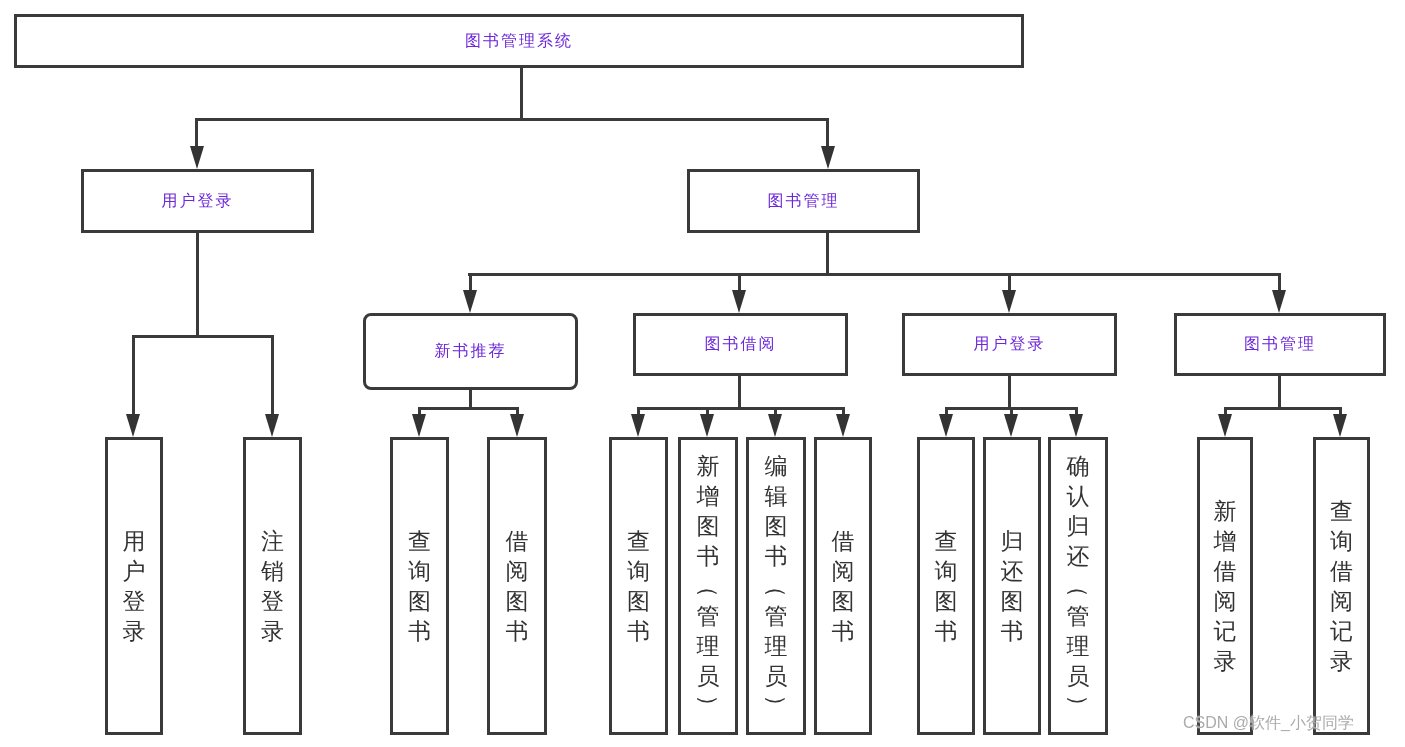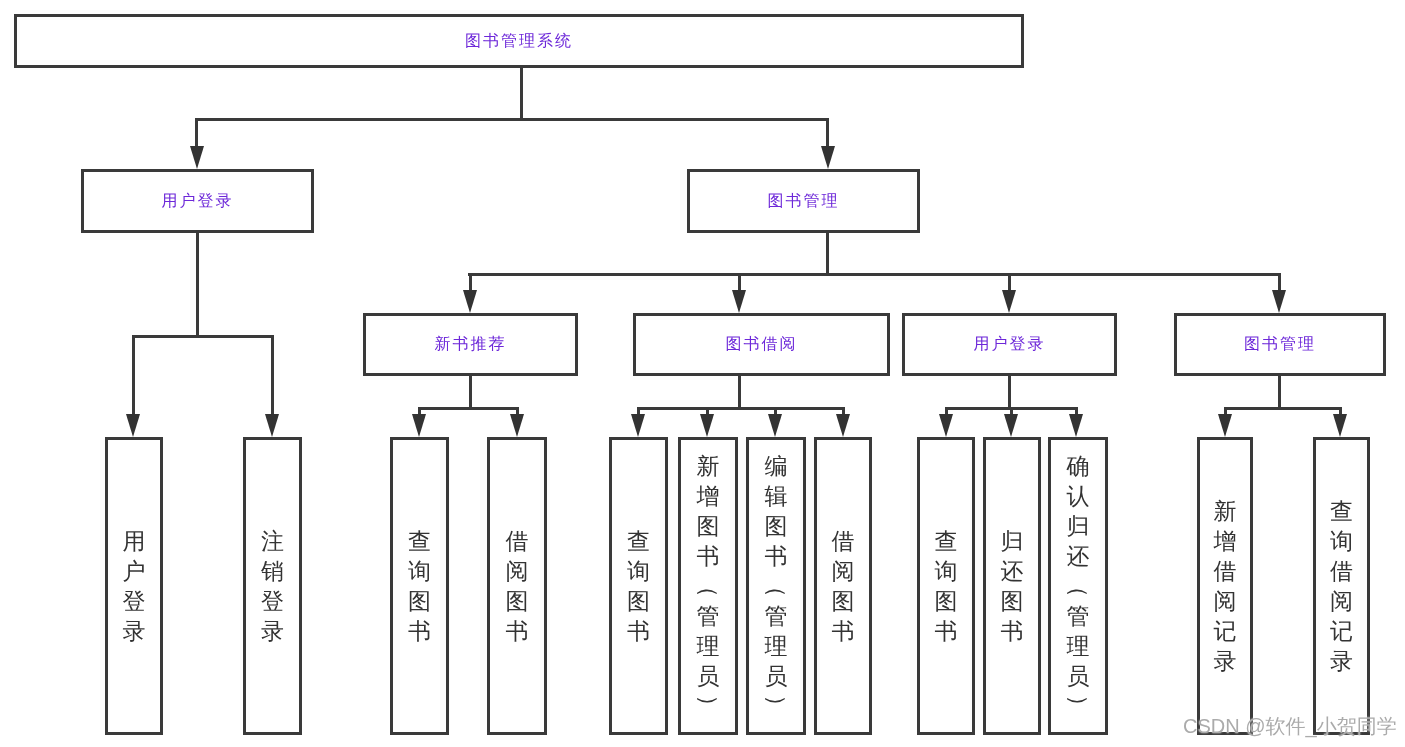--- a/index.html
+++ b/index.html
@@ -34,45 +34,45 @@
   .lv{width:3px;}
   .lh{height:3px;}
   .arrow{
     position:absolute;width:0;height:0;z-index:1;
     border-left:7px solid transparent;
     border-right:7px solid transparent;
     border-top:23px solid #333333;
   }
   .watermark{
     position:absolute;left:1183px;top:713px;
-    font-size:20px;color:#ababab;
+    font-size:16px;color:#ababab;
     text-shadow:0 0 2px #ffffff;
     white-space:nowrap;z-index:5;
   }
 </style>
 </head>
 <body>
 
 <div class="canvas">
 
   <div class="box" style="left:14px;top:14px;width:1010px;height:54px;">
     <span class="hlabel">图书管理系统</span>
   </div>
 
   <div class="box" style="left:81px;top:169px;width:233px;height:64px;">
     <span class="hlabel">用户登录</span>
   </div>
   <div class="box" style="left:687px;top:169px;width:233px;height:64px;">
     <span class="hlabel">图书管理</span>
   </div>
 
-  <div class="box" style="left:363px;top:313px;width:215px;height:63px;">
+  <div class="box" style="left:363px;top:313px;width:215px;height:77px;border-radius:8px;">
     <span class="hlabel">新书推荐</span>
   </div>
-  <div class="box" style="left:633px;top:313px;width:257px;height:63px;">
+  <div class="box" style="left:633px;top:313px;width:215px;height:63px;">
     <span class="hlabel">图书借阅</span>
   </div>
   <div class="box" style="left:902px;top:313px;width:215px;height:63px;">
     <span class="hlabel">用户登录</span>
   </div>
   <div class="box" style="left:1174px;top:313px;width:212px;height:63px;">
     <span class="hlabel">图书管理</span>
   </div>
 
   <div class="box" style="left:105px;top:437px;width:58px;height:298px;">

